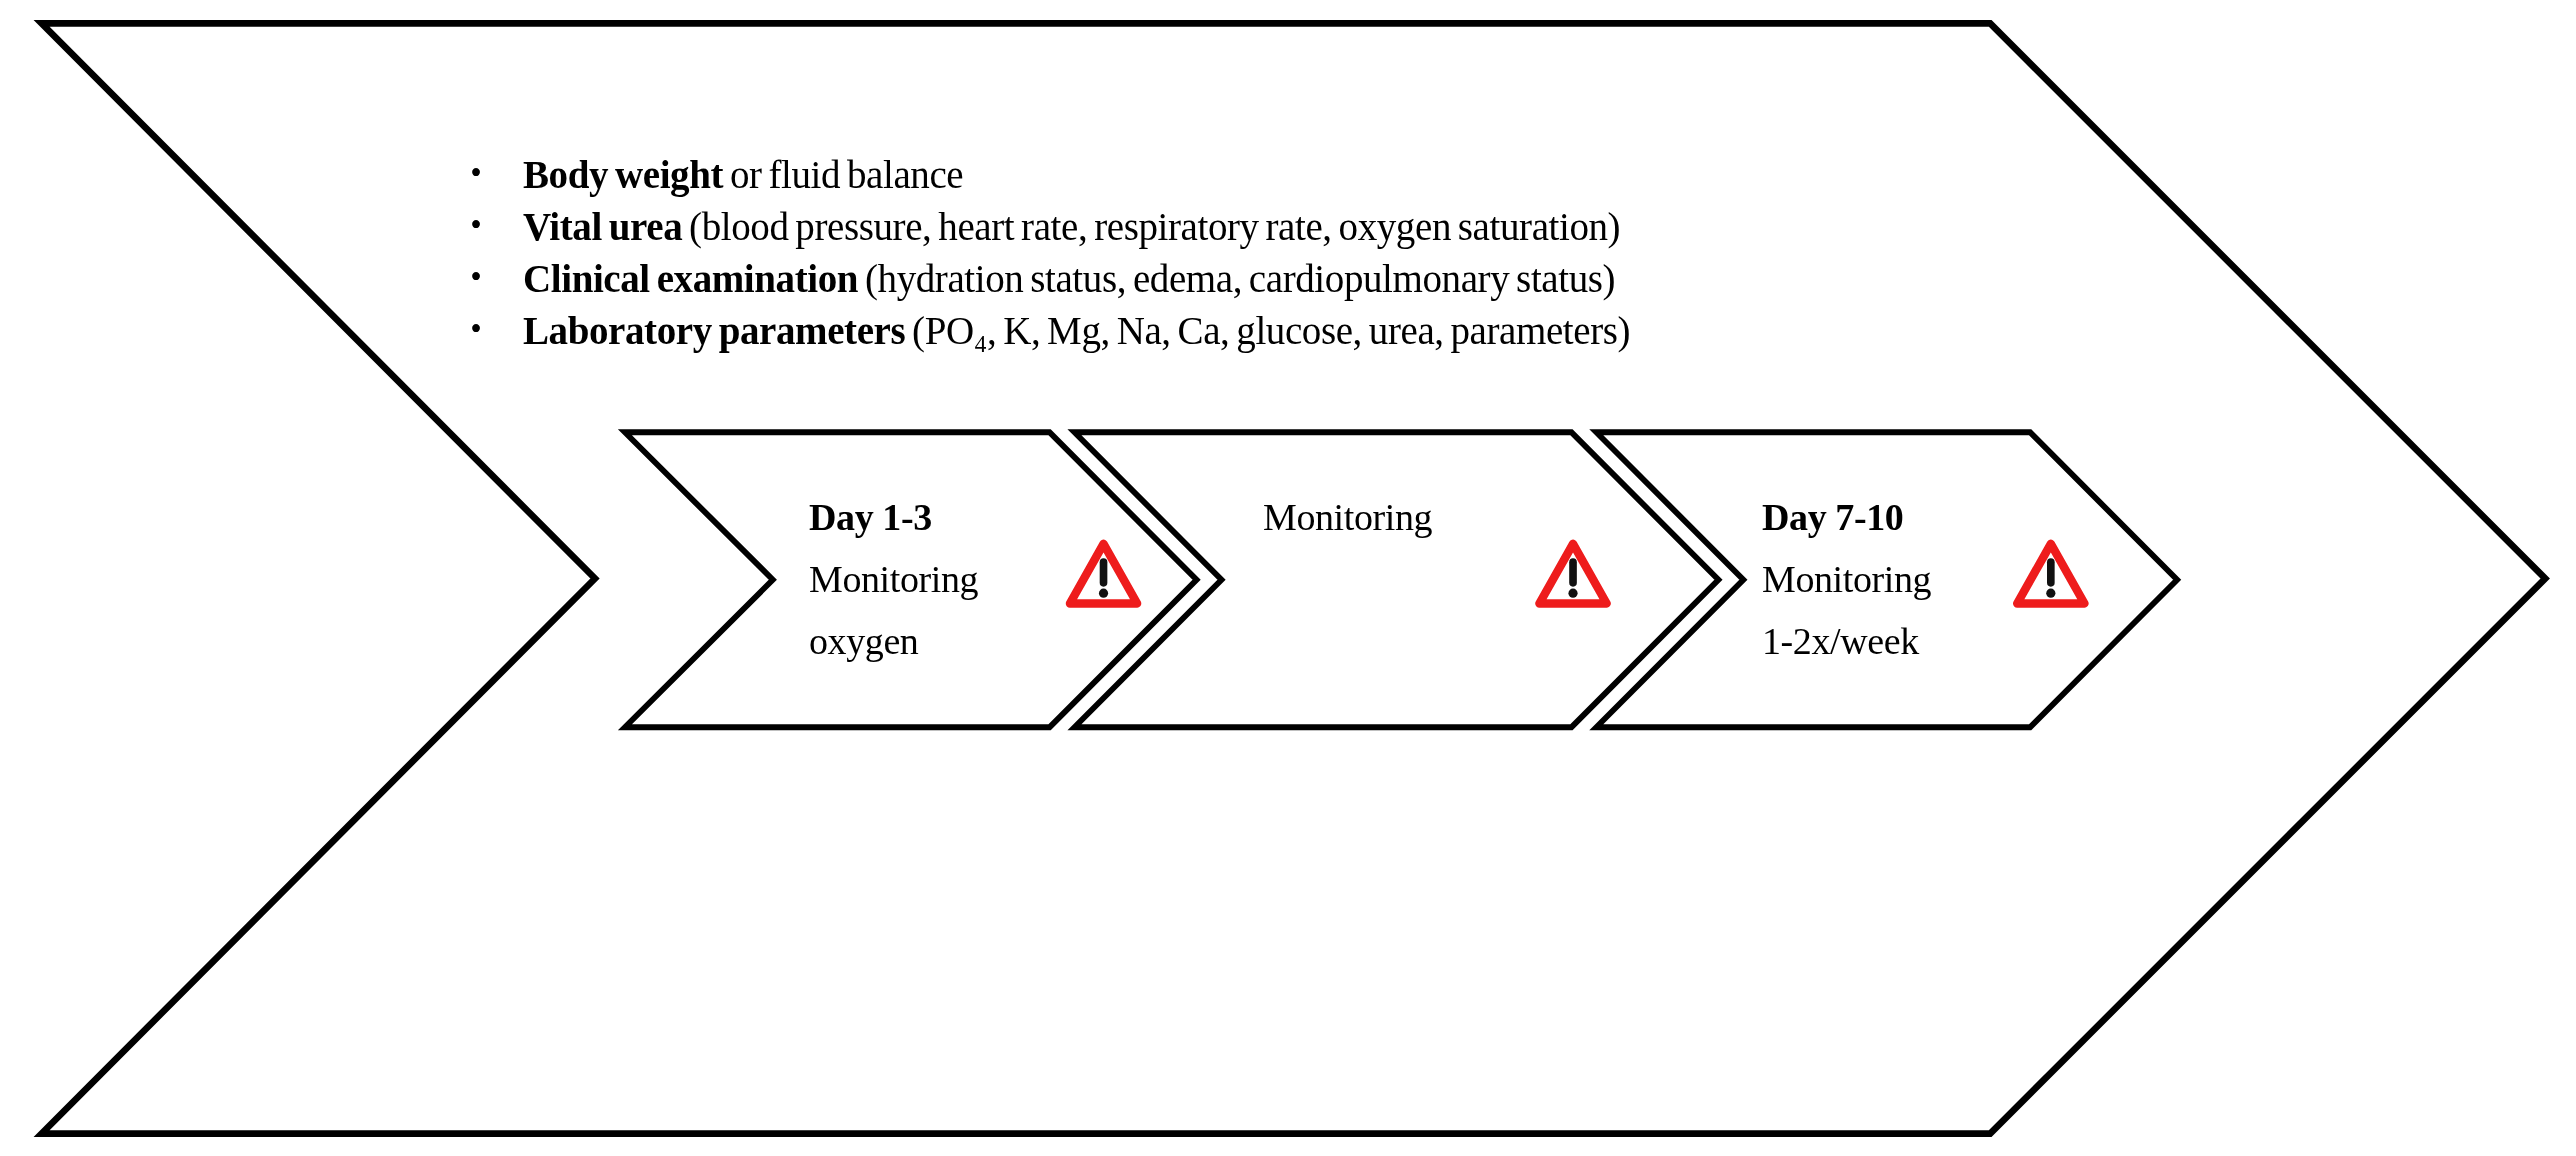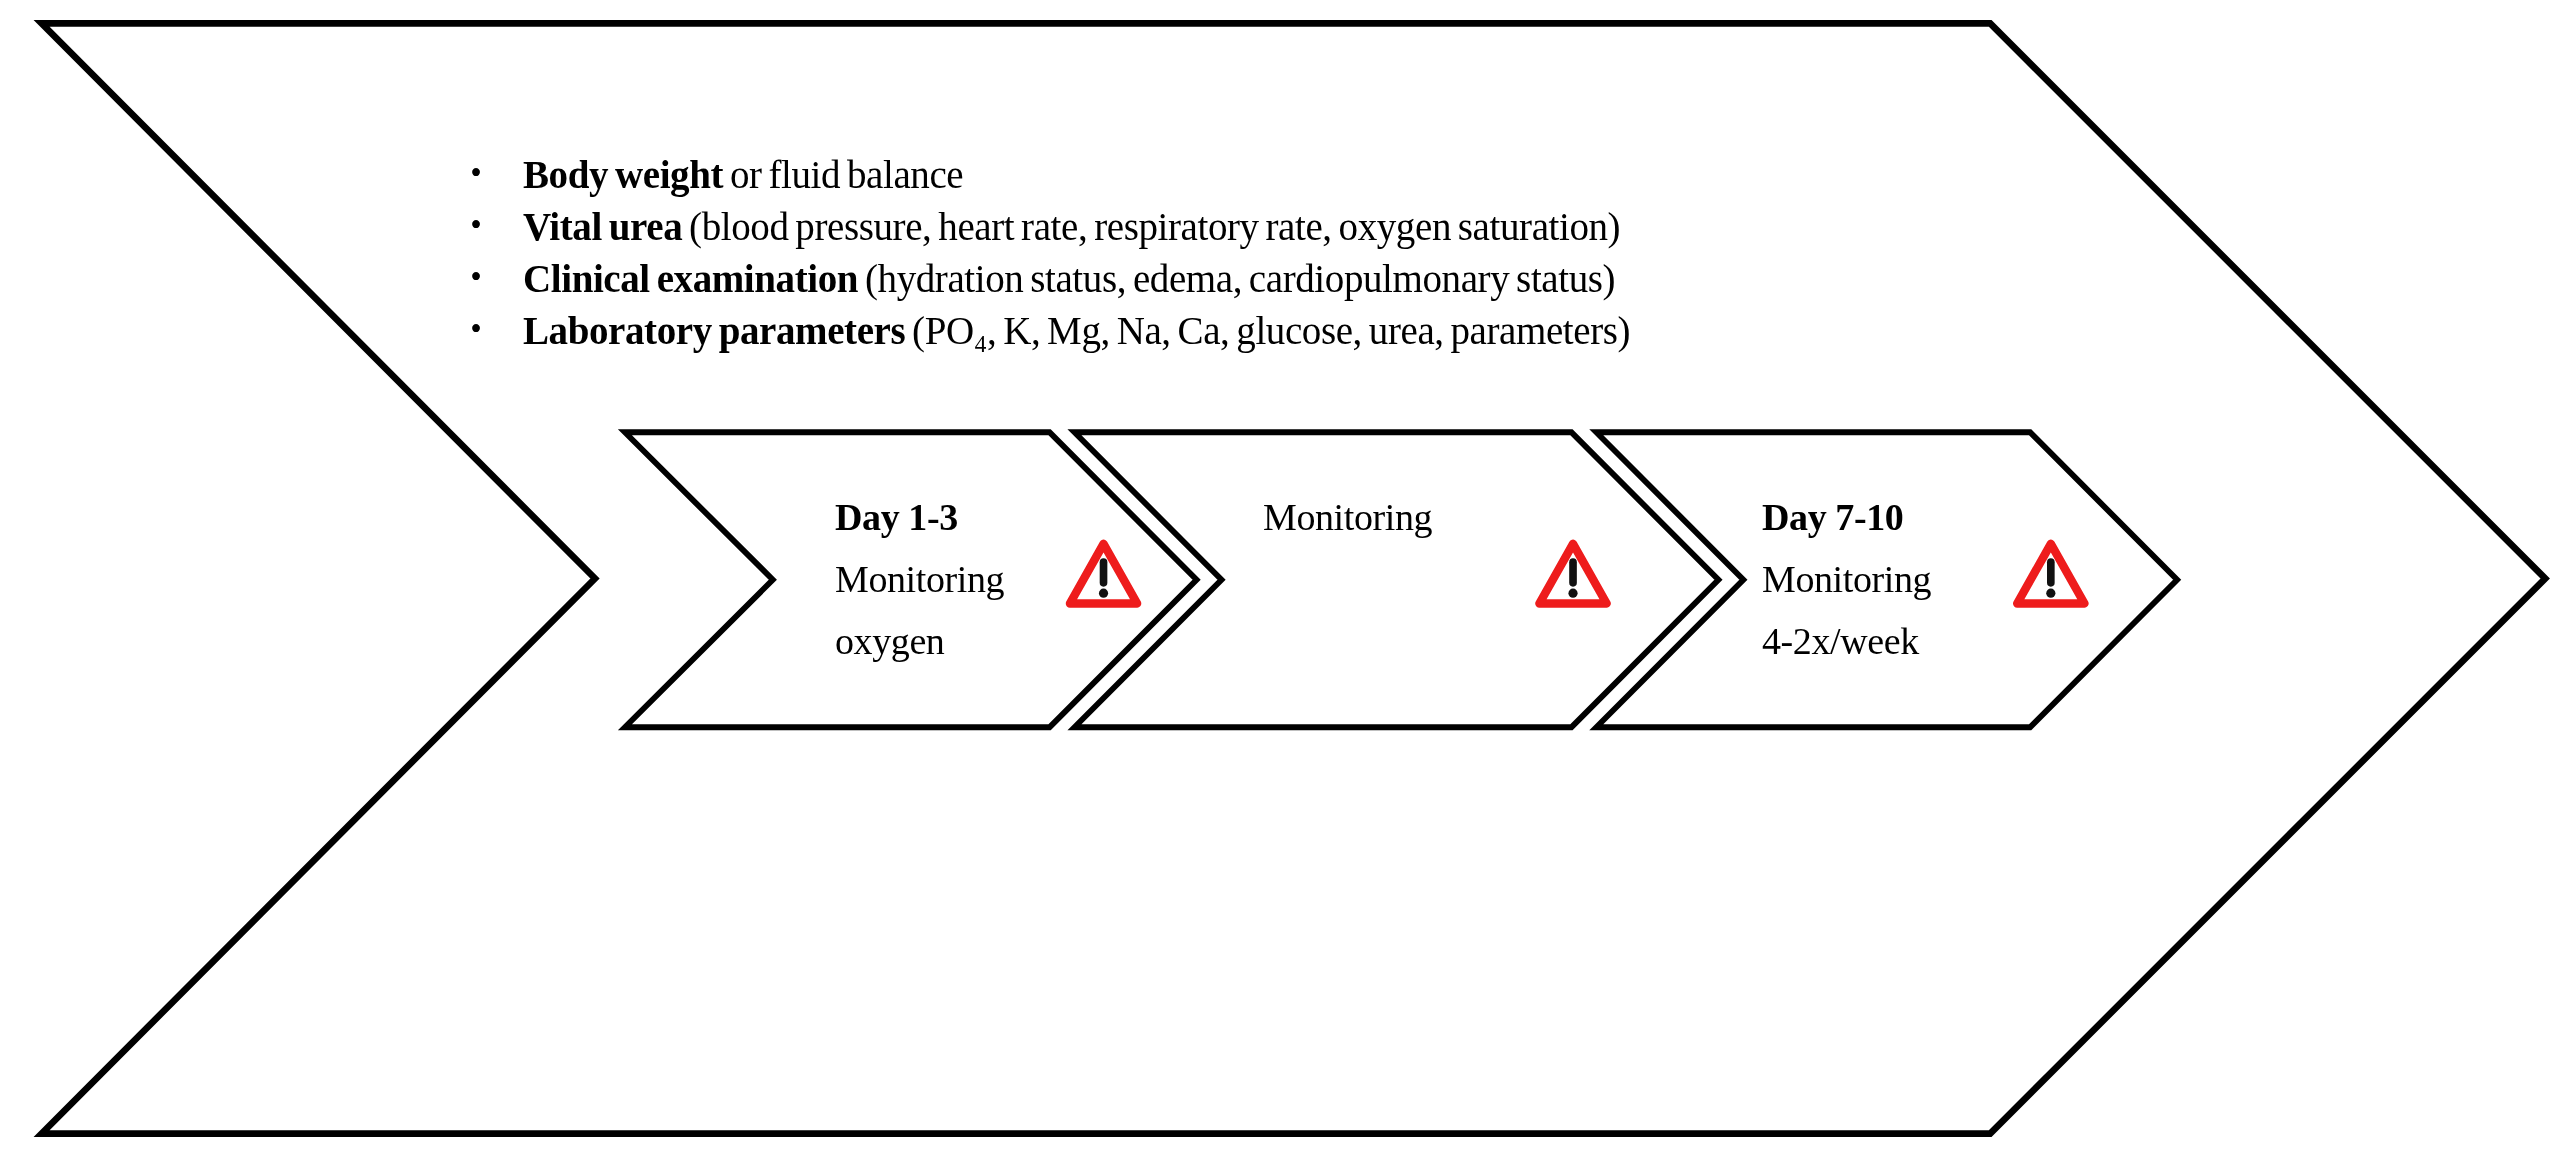--- a/index.html
+++ b/index.html
@@ -91,30 +91,30 @@
       <span class="bullet-dot">•</span><span class="lead">Vital urea</span><span> (blood pressure, heart rate, respiratory rate, oxygen saturation)</span>
     </div>
     <div class="bullet-line">
       <span class="bullet-dot">•</span><span class="lead">Clinical examination</span><span> (hydration status, edema, cardiopulmonary status)</span>
     </div>
     <div class="bullet-line">
       <span class="bullet-dot">•</span><span class="lead">Laboratory parameters</span><span> (PO₄, K, Mg, Na, Ca, glucose, urea, parameters)</span>
     </div>
   </div>
 
-  <div class="phase-text" style="left:835px;">
+  <div class="phase-text" style="left:809px;">
     <div class="day-range">Day 1-3</div>
     <div>Monitoring</div>
     <div>oxygen</div>
   </div>
 
   <div class="phase-text" style="left:1263px;">
     <div>Monitoring</div>
   </div>
 
   <div class="phase-text" style="left:1762px;">
     <div class="day-range">Day 7-10</div>
     <div>Monitoring</div>
-    <div>4-2x/week</div>
+    <div>1-2x/week</div>
   </div>
 
 </div>
 
 
 </body></html>

